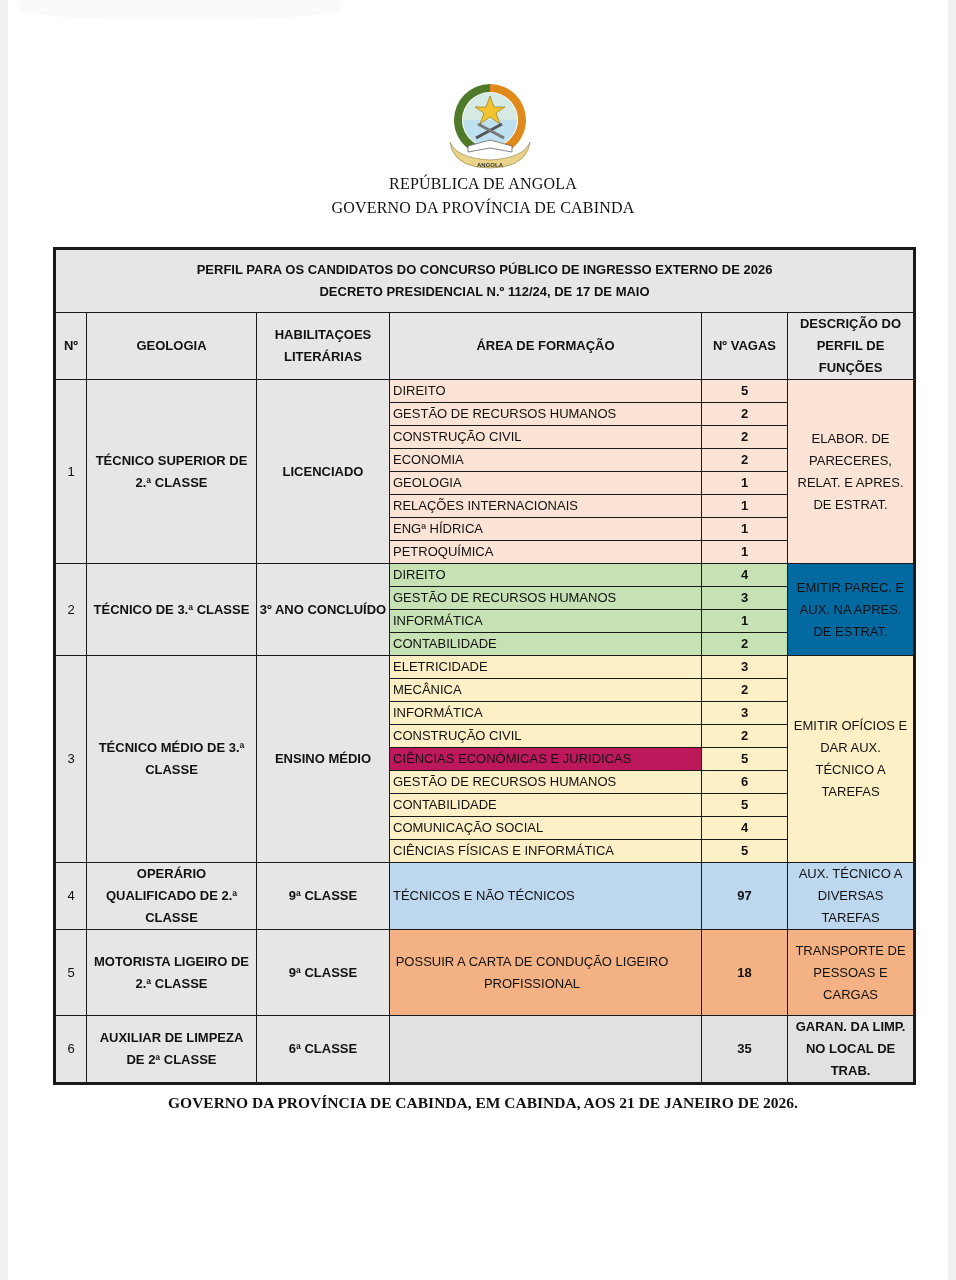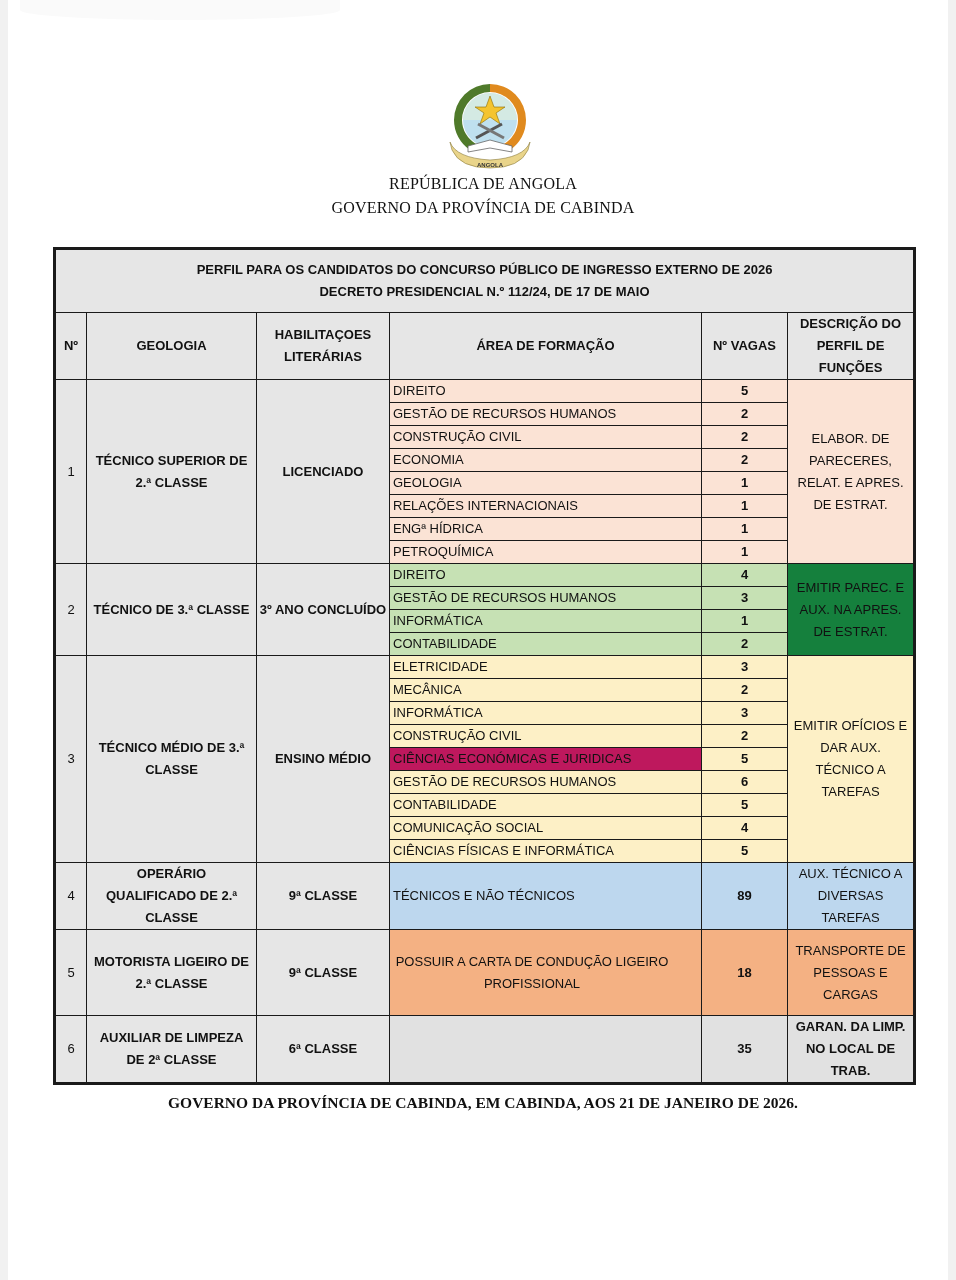--- a/index.html
+++ b/index.html
@@ -122,21 +122,21 @@
       <tr>
         <td class="area" style="background: rgb(251, 227, 213);">PETROQUÍMICA</td>
         <td class="vag" style="background: rgb(251, 227, 213);">1</td>
       </tr>
       <tr>
         <td class="grey num" rowspan="4">2</td>
         <td class="grey cat" rowspan="4" style="padding: 0px 4px;">TÉCNICO DE 3.ª CLASSE</td>
         <td class="grey hab" rowspan="4">3º ANO CONCLUÍDO</td>
         <td class="area" style="background: rgb(198, 225, 180);">DIREITO</td>
         <td class="vag" style="background: rgb(198, 225, 180);">4</td>
-        <td class="desc" rowspan="4" style="background: #15803d; padding: 0px 3px;">EMITIR PAREC. E AUX. NA APRES. DE ESTRAT.</td>
+        <td class="desc" rowspan="4" style="background: #0369a1; padding: 0px 3px;">EMITIR PAREC. E AUX. NA APRES. DE ESTRAT.</td>
       </tr>
       <tr>
         <td class="area" style="background: rgb(198, 225, 180);">GESTÃO DE RECURSOS HUMANOS</td>
         <td class="vag" style="background: rgb(198, 225, 180);">3</td>
       </tr>
       <tr>
         <td class="area" style="background: rgb(198, 225, 180);">INFORMÁTICA</td>
         <td class="vag" style="background: rgb(198, 225, 180);">1</td>
       </tr>
       <tr>
@@ -181,21 +181,21 @@
       </tr>
       <tr>
         <td class="area" style="background: rgb(253, 240, 198);">CIÊNCIAS FÍSICAS E INFORMÁTICA</td>
         <td class="vag" style="background: rgb(253, 240, 198);">5</td>
       </tr>
       <tr style="height: 66px;">
         <td class="grey num" rowspan="1">4</td>
         <td class="grey cat" rowspan="1" style="padding: 0px 12px;">OPERÁRIO QUALIFICADO DE 2.ª CLASSE</td>
         <td class="grey hab" rowspan="1">9ª CLASSE</td>
         <td class="area" style="background: rgb(189, 215, 238); white-space: normal;">TÉCNICOS E NÃO TÉCNICOS</td>
-        <td class="vag" style="background: rgb(189, 215, 238);">89</td>
+        <td class="vag" style="background: rgb(189, 215, 238);">97</td>
         <td class="desc" rowspan="1" style="background: rgb(189, 215, 238); padding: 0px 3px;">AUX. TÉCNICO A DIVERSAS TAREFAS</td>
       </tr>
       <tr style="height: 86px;">
         <td class="grey num" rowspan="1">5</td>
         <td class="grey cat" rowspan="1" style="padding: 0px 4px;">MOTORISTA LIGEIRO DE 2.ª CLASSE</td>
         <td class="grey hab" rowspan="1">9ª CLASSE</td>
         <td class="area" style="background: rgb(244, 177, 131); white-space: normal; text-align: center; padding: 0px 30px;">POSSUIR A CARTA DE CONDUÇÃO LIGEIRO PROFISSIONAL</td>
         <td class="vag" style="background: rgb(244, 177, 131);">18</td>
         <td class="desc" rowspan="1" style="background: rgb(244, 177, 131); padding: 0px 3px;">TRANSPORTE DE PESSOAS E CARGAS</td>
       </tr>

